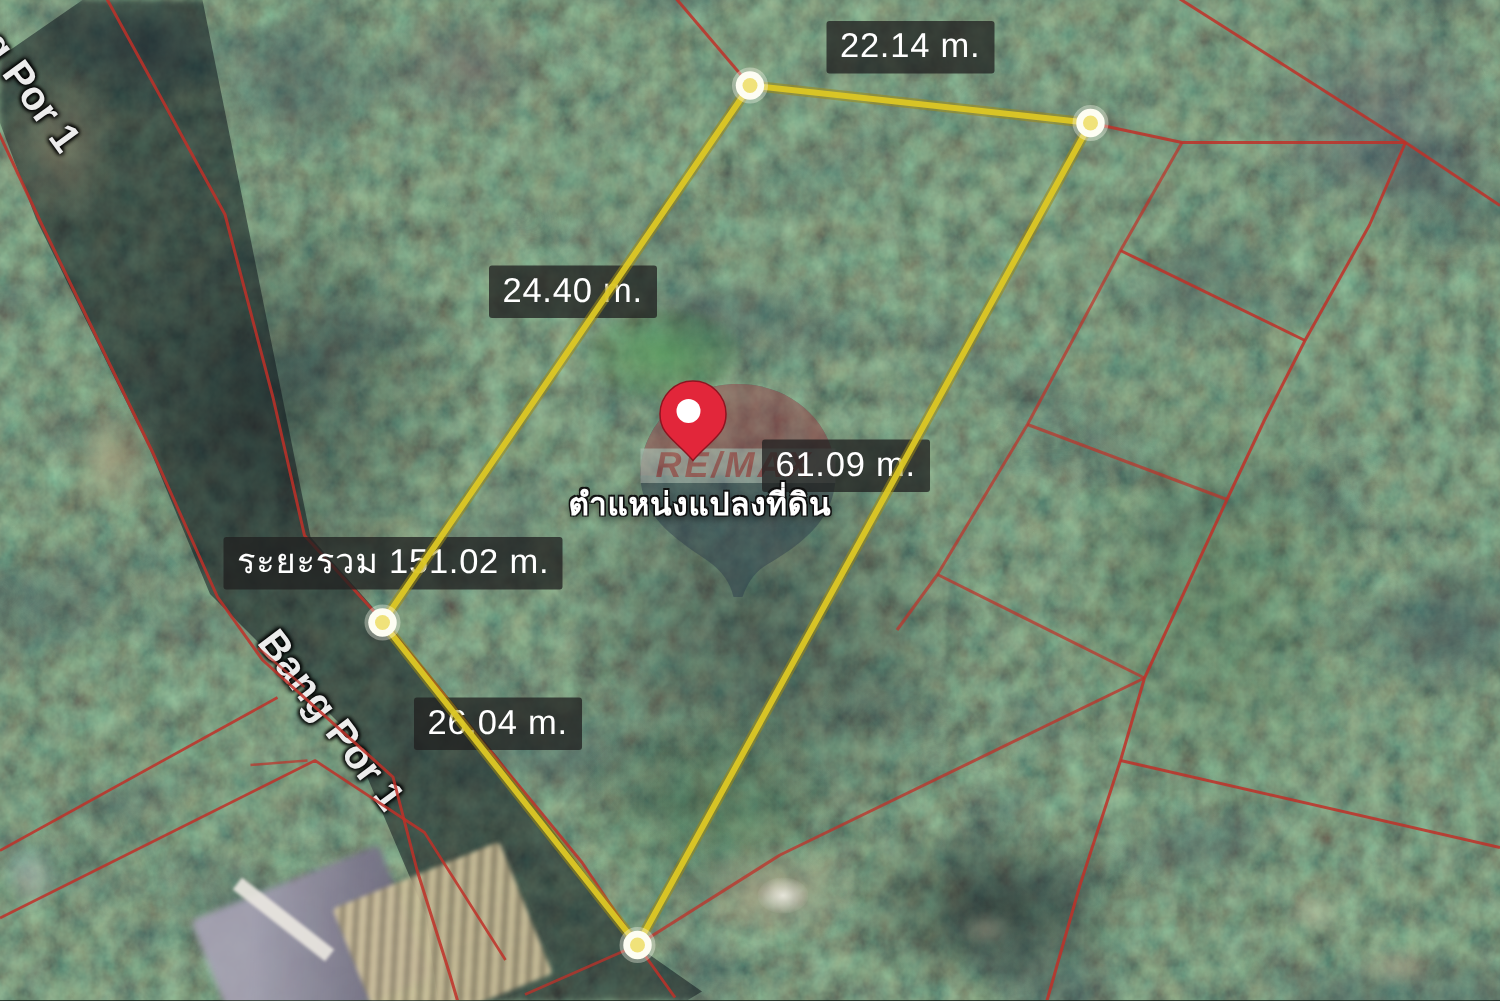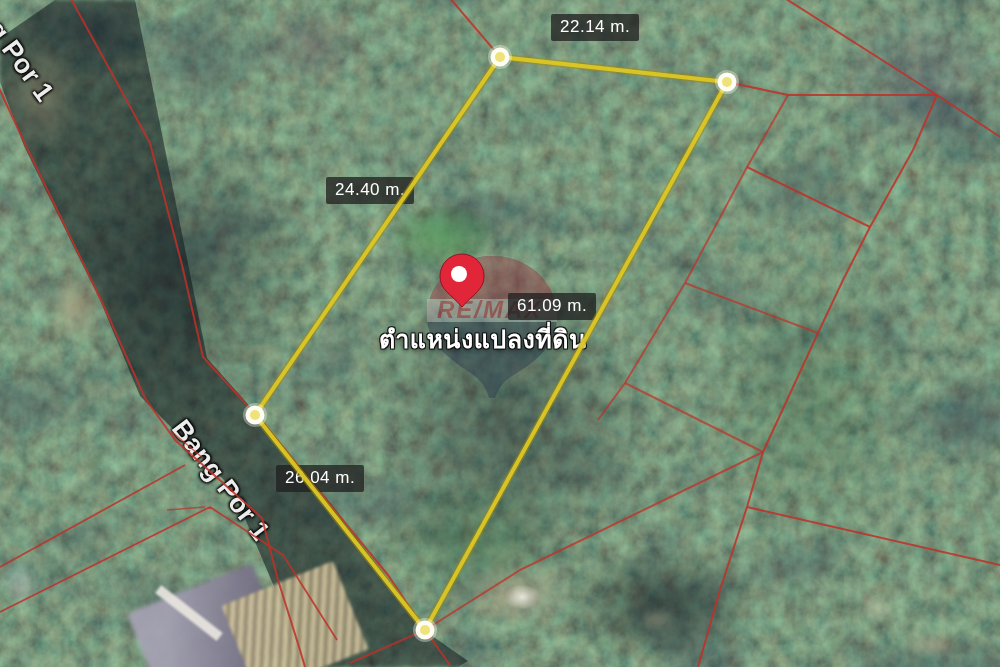--- a/index.html
+++ b/index.html
@@ -1,25 +1,25 @@
 <!DOCTYPE html>
 <html><head>
 <meta charset="utf-8">
 <style>
   html,body{margin:0;padding:0;background:#0d0d0d;}
   .stage{position:relative;width:1000px;height:667px;overflow:hidden;background:#1b2b20;
          font-family:"Liberation Sans","DejaVu Sans",sans-serif;}
   .stage svg.layer{position:absolute;left:0;top:0;}
   .blob{position:absolute;border-radius:50%;pointer-events:none;}
-  .chip{position:absolute;background:rgba(32,32,32,.76);color:#fff;font-size:17px;line-height:1.25;
+  .chip{position:absolute;background:rgba(32,32,32,.76);color:#fff;font-size:23px;line-height:1.25;
         padding:2px 9px 4px;border-radius:2px;white-space:nowrap;letter-spacing:.5px;z-index:30;}
   .roadlabel{position:absolute;color:#ececec;font-size:27px;font-weight:bold;white-space:nowrap;
         transform-origin:0 0;z-index:12;
         text-shadow:0 1px 3px rgba(0,0,0,.9),0 -1px 3px rgba(0,0,0,.9),1px 0 3px rgba(0,0,0,.9),-1px 0 3px rgba(0,0,0,.9);}
-  .caption{position:absolute;left:379px;top:319px;color:#fff;font-size:25px;font-weight:bold;
+  .caption{position:absolute;left:379px;top:319px;color:#fff;font-size:21px;font-weight:bold;
         letter-spacing:.5px;z-index:30;white-space:nowrap;
         text-shadow:-1px -1px 0 rgba(15,15,15,.95),1px -1px 0 rgba(15,15,15,.95),
                     -1px 1px 0 rgba(15,15,15,.95),1px 1px 0 rgba(15,15,15,.95),0 2px 5px rgba(0,0,0,.7);}
 </style>
 </head>
 <body>
 
 <div class="stage">
 
   <svg class="layer" width="1000" height="667" style="z-index:0">
@@ -90,20 +90,21 @@
       <path d="M492,256 C529,256 557,283 557,317 C557,345 536,362 512,376 C502,382 498,390 495,398 L489,398 C487,389 482,381 472,374 C450,359 427,344 427,317 C427,283 455,256 492,256 Z" fill="#28374a"></path>
       <path d="M492,256 C529,256 557,283 557,317 L427,317 C427,283 455,256 492,256 Z" fill="#a8323e" opacity="0.85"></path>
       <rect x="427" y="299" width="130" height="23" fill="#cfd2d6" opacity="0.75"></rect>
       <text x="437" y="318" font-size="24" font-weight="bold" font-style="italic" fill="#bb2433" letter-spacing="2">RE/MAX</text>
     </g>
   </svg>
 
   <div class="chip" style="left:551px;top:14px">22.14 m.</div>
   <div class="chip" style="left:326px;top:177px">24.40 m.</div>
   <div class="chip" style="left:508px;top:293px">61.09 m.</div>
+  <div class="chip" style="left:149px;top:358px">ระยะรวม 151.02 m.</div>
   <div class="chip" style="left:276px;top:465px">26.04 m.</div>
 
   <div class="roadlabel" style="left:-24px;top:-26px;transform:rotate(54deg)">Bang Por 1</div>
   <div class="roadlabel" style="left:190px;top:414px;transform:rotate(53deg)">Bang Por 1</div>
 
   <div class="caption">ตำแหน่งแปลงที่ดิน</div>
 
   <svg class="layer" width="1000" height="667" style="z-index:40">
     <polygon id="plot-outline-under" fill="none" stroke="#9c8a14" stroke-width="7" stroke-opacity="0.55" stroke-linejoin="round" points="500,57 727,82 425,630 255,415"></polygon>
     <polygon id="plot-outline" fill="none" stroke="#dcc725" stroke-width="4" stroke-opacity="0.95" stroke-linejoin="round" points="500,57 727,82 425,630 255,415"></polygon>

